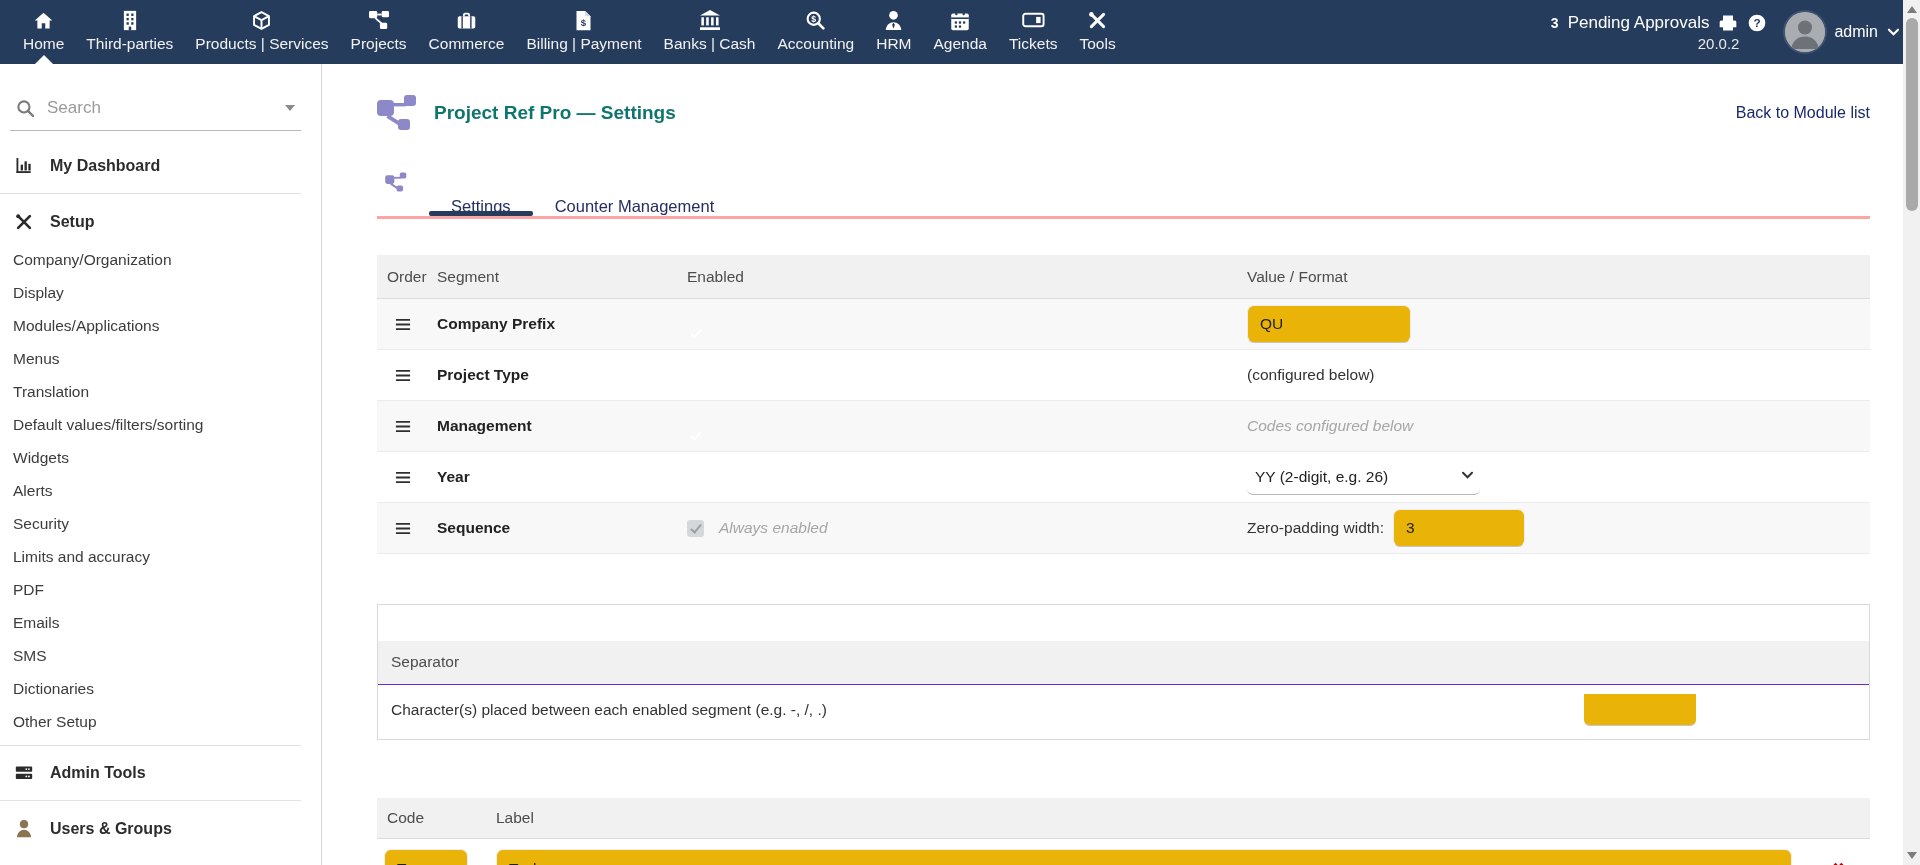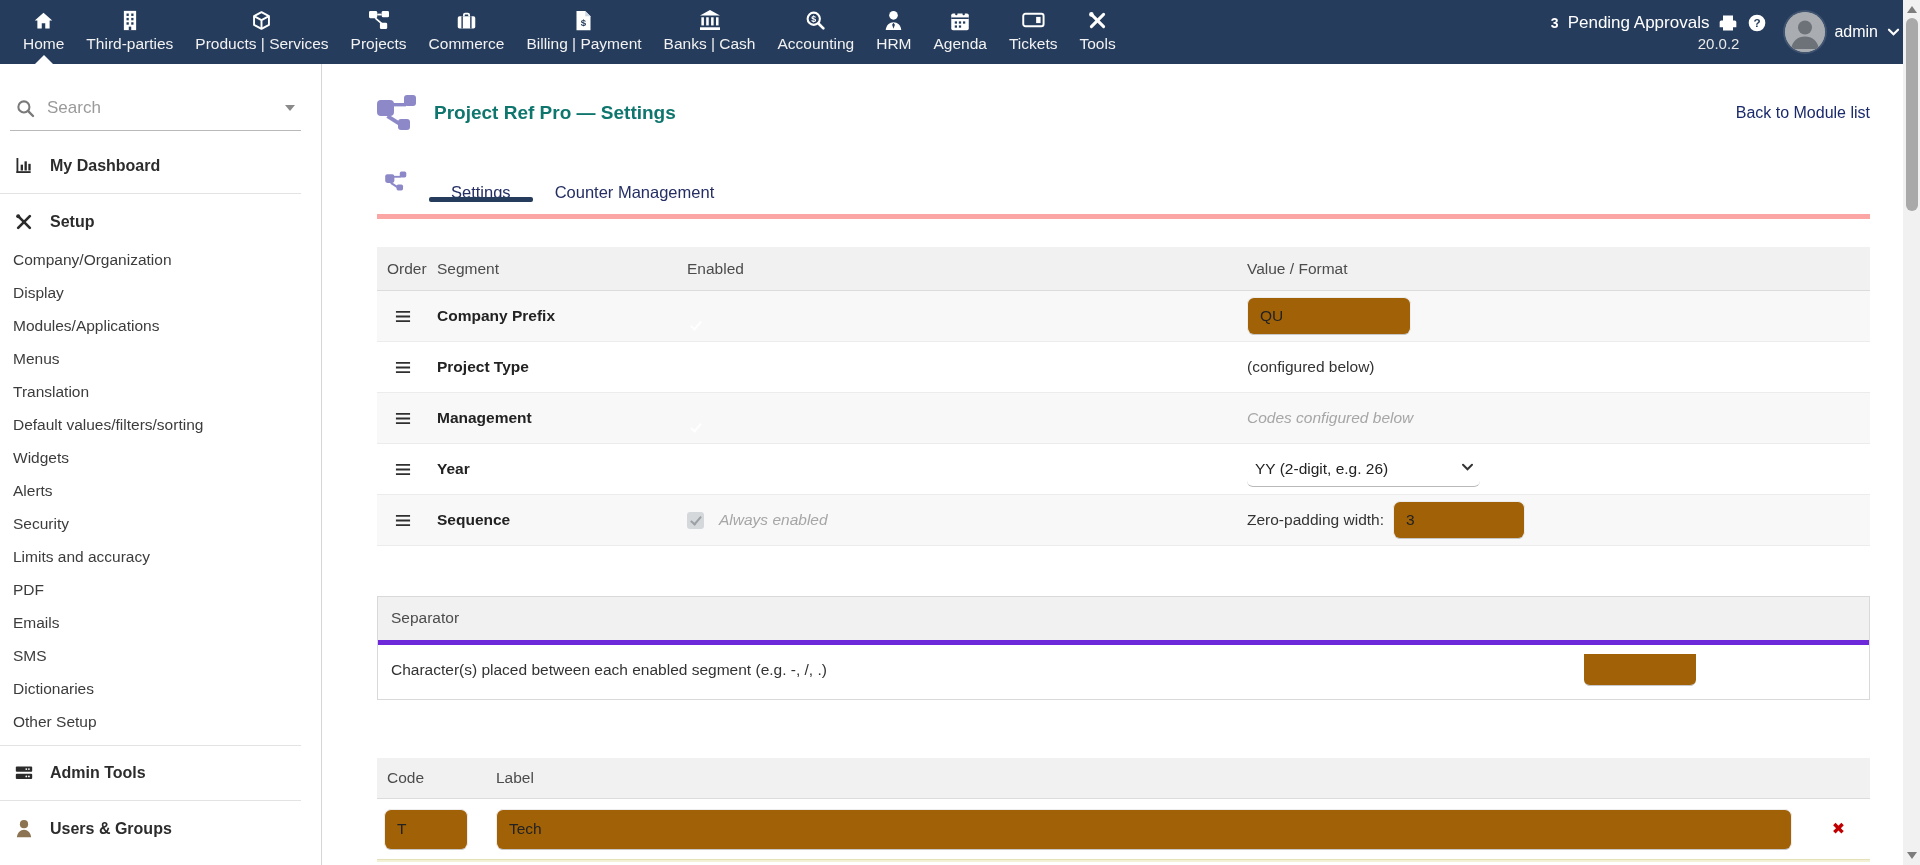--- a/index.html
+++ b/index.html
@@ -38,52 +38,52 @@
   .sb-gap { height:14px; }
   .side-divider { border-top:1px solid #e3e3e3; margin:7px 20px 7px 0; }
   .side-item { line-height:33px; padding-left:13px; font-size:15.5px; color:#3c3c3c; cursor:pointer; white-space:nowrap; }
 
   
   .content { flex:1; padding:0 50px 0 55px; background:#fff; min-width:0; }
   .page-head { margin-top:30px; display:flex; align-items:center; }
   .ph-title { margin-left:17px; font-size:19px; color:#0f766e; }
   .back { margin-left:auto; color:#1b2a6b; font-size:16px; text-decoration:none; cursor:pointer; }
 
-  .tabs { margin-top:24px; display:flex; align-items:center; border-bottom:5px solid #fca5a5; height:64px; }
+  .tabs { margin-top:24px; display:flex; align-items:flex-end; border-bottom:3px solid #fca5a5; height:64px; }
   .ticon { align-self:center; margin:0 22px 8px 8px; display:flex; }
   .tab { position:relative; padding:16px 22px 0; font-size:16.5px; color:#242e63; cursor:pointer; white-space:nowrap; }
   .tab.active::after { content:''; position:absolute; left:0; right:0; bottom:0; height:5px; background:#263c5c; border-radius:2px; }
 
   
-  .tbl { margin-top:28px; }
+  .tbl { margin-top:36px; }
   .trow { display:grid; grid-template-columns:60px 250px 560px 1fr; align-items:center; }
   .thead { background:#f1f1f1; height:44px; color:#4c4c4c; border-bottom:1px solid #dcdcdc; font-size:15.5px; }
   .thead .c1 { padding-left:10px; }
   .tr { height:51px; border-bottom:1px solid #ececec; background:#fff; }
   .tbody .tr:nth-child(odd) { background:#f8f8f9; }
   .drag { margin-left:18px; display:flex; cursor:grab; }
   .seg { font-weight:bold; color:#222; }
   .cbx { position:relative; width:17px; height:17px; border-radius:3px; background:#1a73e8; cursor:pointer; }
   .cbx::after { content:''; position:absolute; left:5.5px; top:2.5px; width:4px; height:9px; border:solid #fff; border-width:0 2.2px 2.2px 0; transform:rotate(40deg); }
   .cbx.disabled { background:#d5d8db; cursor:default; }
   .cbx.disabled::after { border-color:#9aa0a6; }
   .encell { display:flex; align-items:center; gap:15px; }
   .muted { font-style:italic; color:#a6a6a6; }
-  .flat-input { border:1px solid #ededed; border-bottom:1px solid #c7c7c7; border-radius:7px; background:#a16207; height:38px; padding:0 12px; font-size:15.5px; color:#222; font-family:inherit; outline:none; }
+  .flat-input { border:1px solid #ededed; border-bottom:1px solid #c7c7c7; border-radius:7px; background:#eab308; height:38px; padding:0 12px; font-size:15.5px; color:#222; font-family:inherit; outline:none; }
   .w-qu { width:164px; }
   .valcell { display:flex; align-items:center; }
   .select-box { position:relative; width:233px; height:36px; display:flex; align-items:center; border-bottom:1px solid #b9b9b9; border-radius:0 0 6px 6px; cursor:pointer; padding:0 8px; }
   .select-box .sel-txt { font-size:15.5px; color:#222; }
   .select-box .chev { position:absolute; right:6px; top:12px; }
   .zp-label { color:#333; }
   .w-zp { width:132px; margin-left:9px; }
 
   
   .sep-box { margin-top:50px; border:1px solid #d9d9d9; }
-  .sep-head { background:#f1f1f1; padding:12px 0 13px 13px; color:#4c4c4c; border-bottom:5px solid #6d28d9; font-size:15.5px; }
+  .sep-head { background:#f1f1f1; padding:12px 0 13px 13px; color:#4c4c4c; border-bottom:1px solid #6d28d9; font-size:15.5px;margin-top:36px; }
   .sep-body { display:flex; align-items:center; padding:9px 0 13px 13px; }
   .w-sep { width:112px; margin-left:auto; margin-right:173px; height:32px; border:0; border-bottom:1px solid #c7c7c7; border-radius:0 0 6px 6px; }
 
   
   .codes { margin-top:58px; }
   .crow { display:grid; grid-template-columns:119px 1fr 63px; align-items:center; }
   .chead { background:#f1f1f1; height:41px; color:#4c4c4c; border-bottom:1px solid #dcdcdc; }
   .chead .c1 { padding-left:10px; }
   .cr { height:60px; background:#fff; }
   .w-code { width:84px; margin-left:7px; height:41px; }

